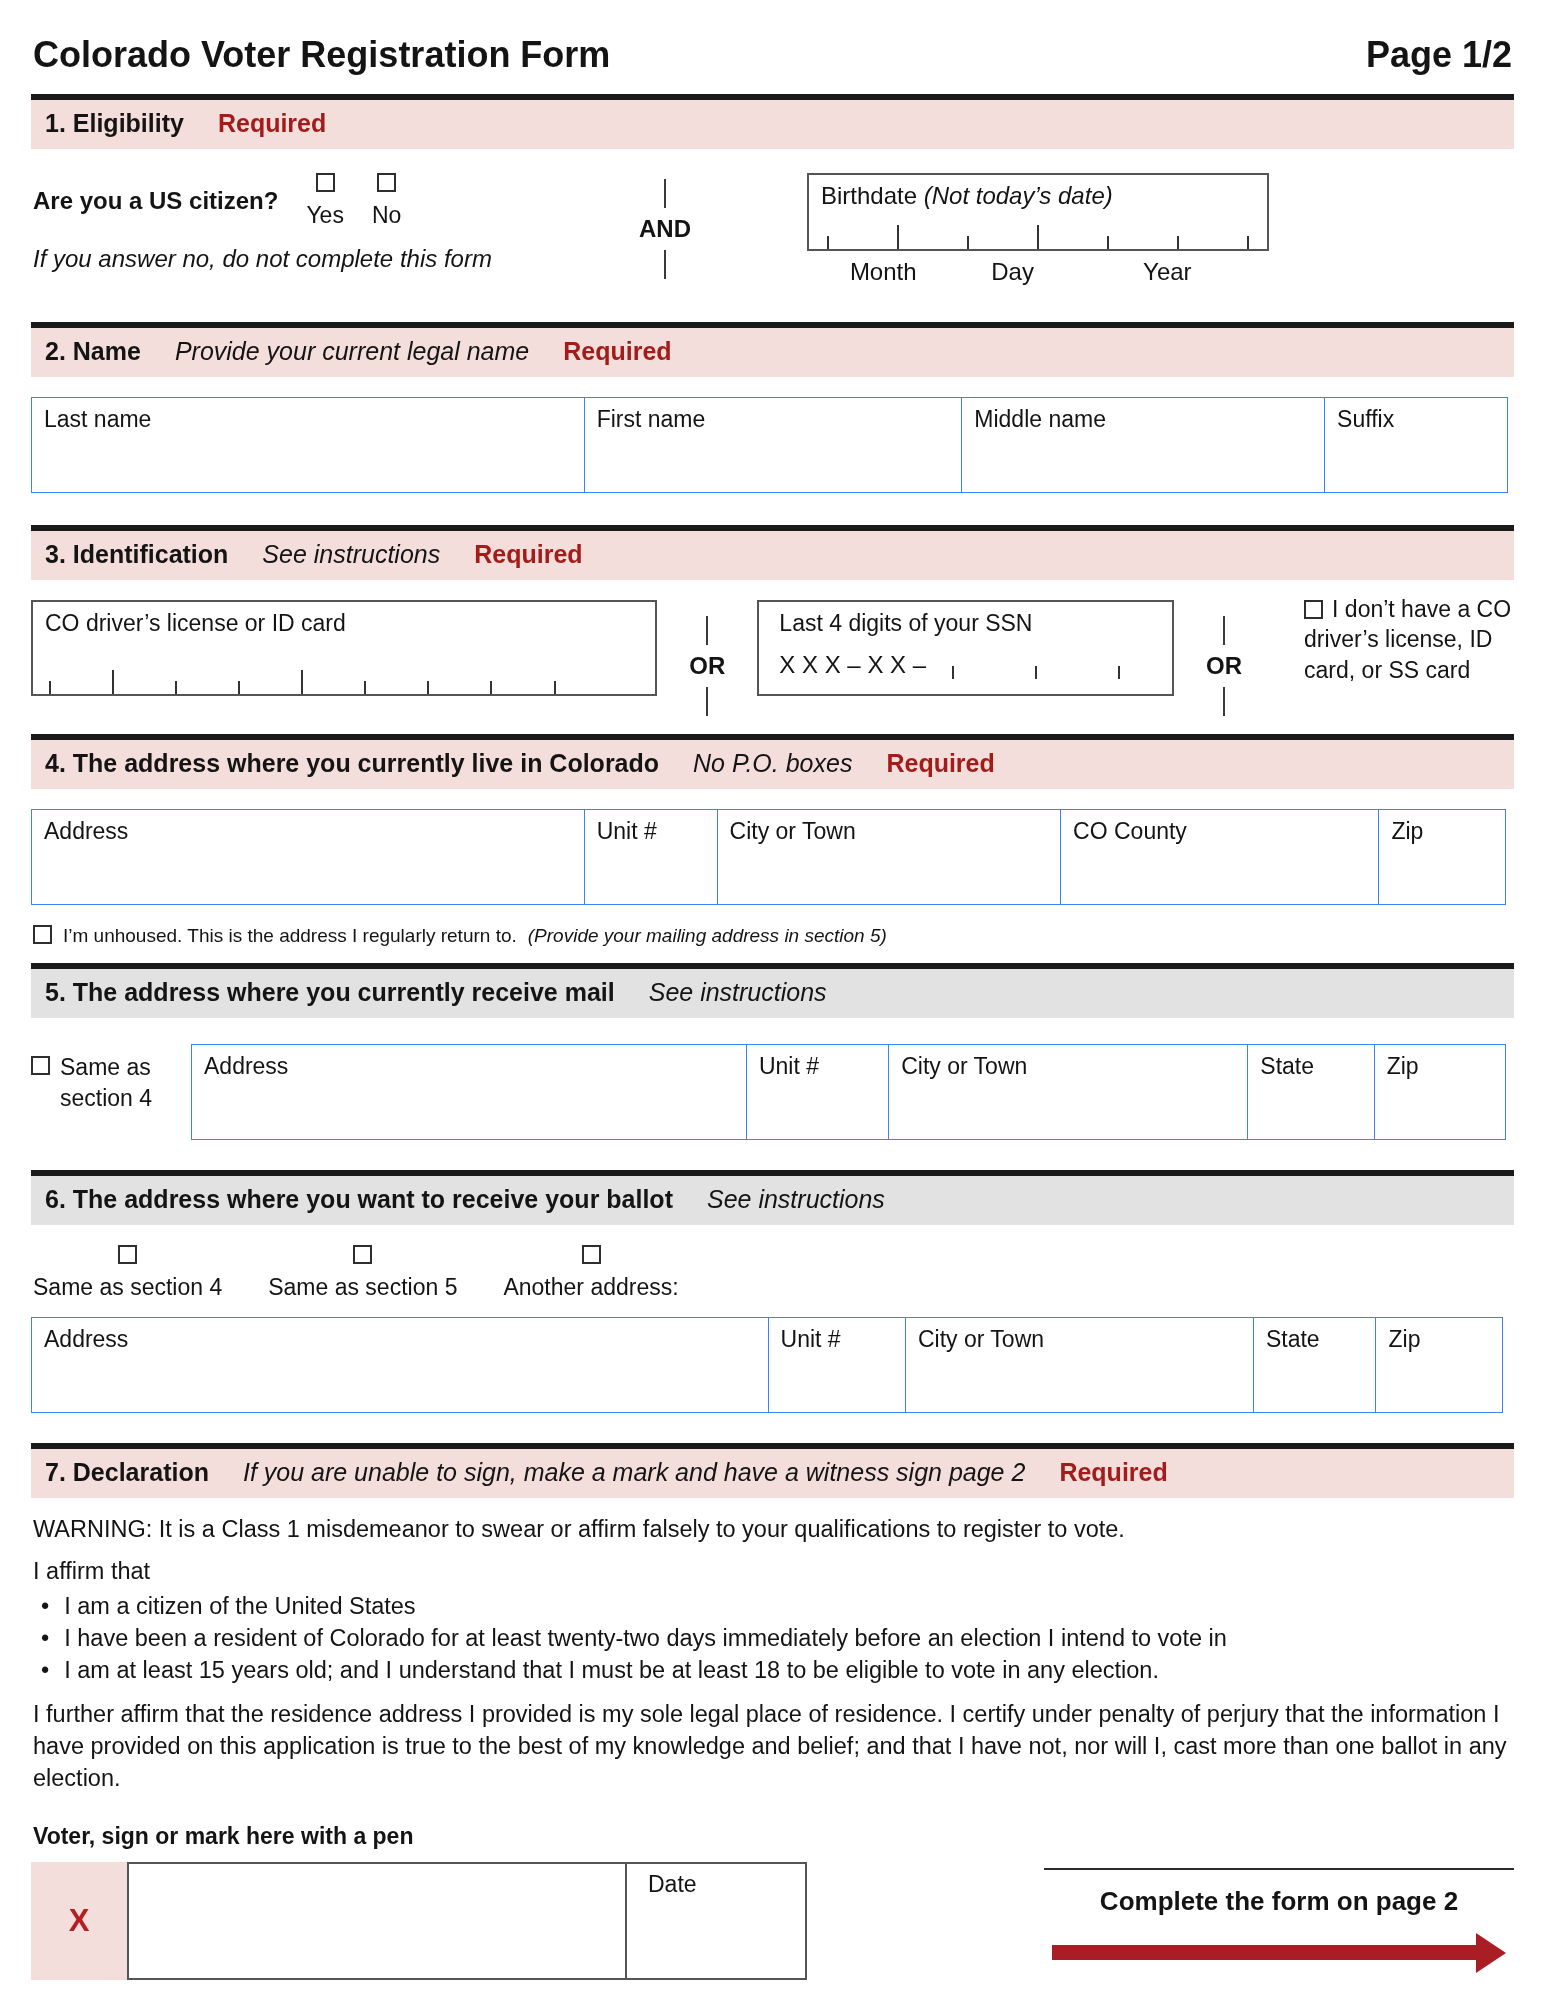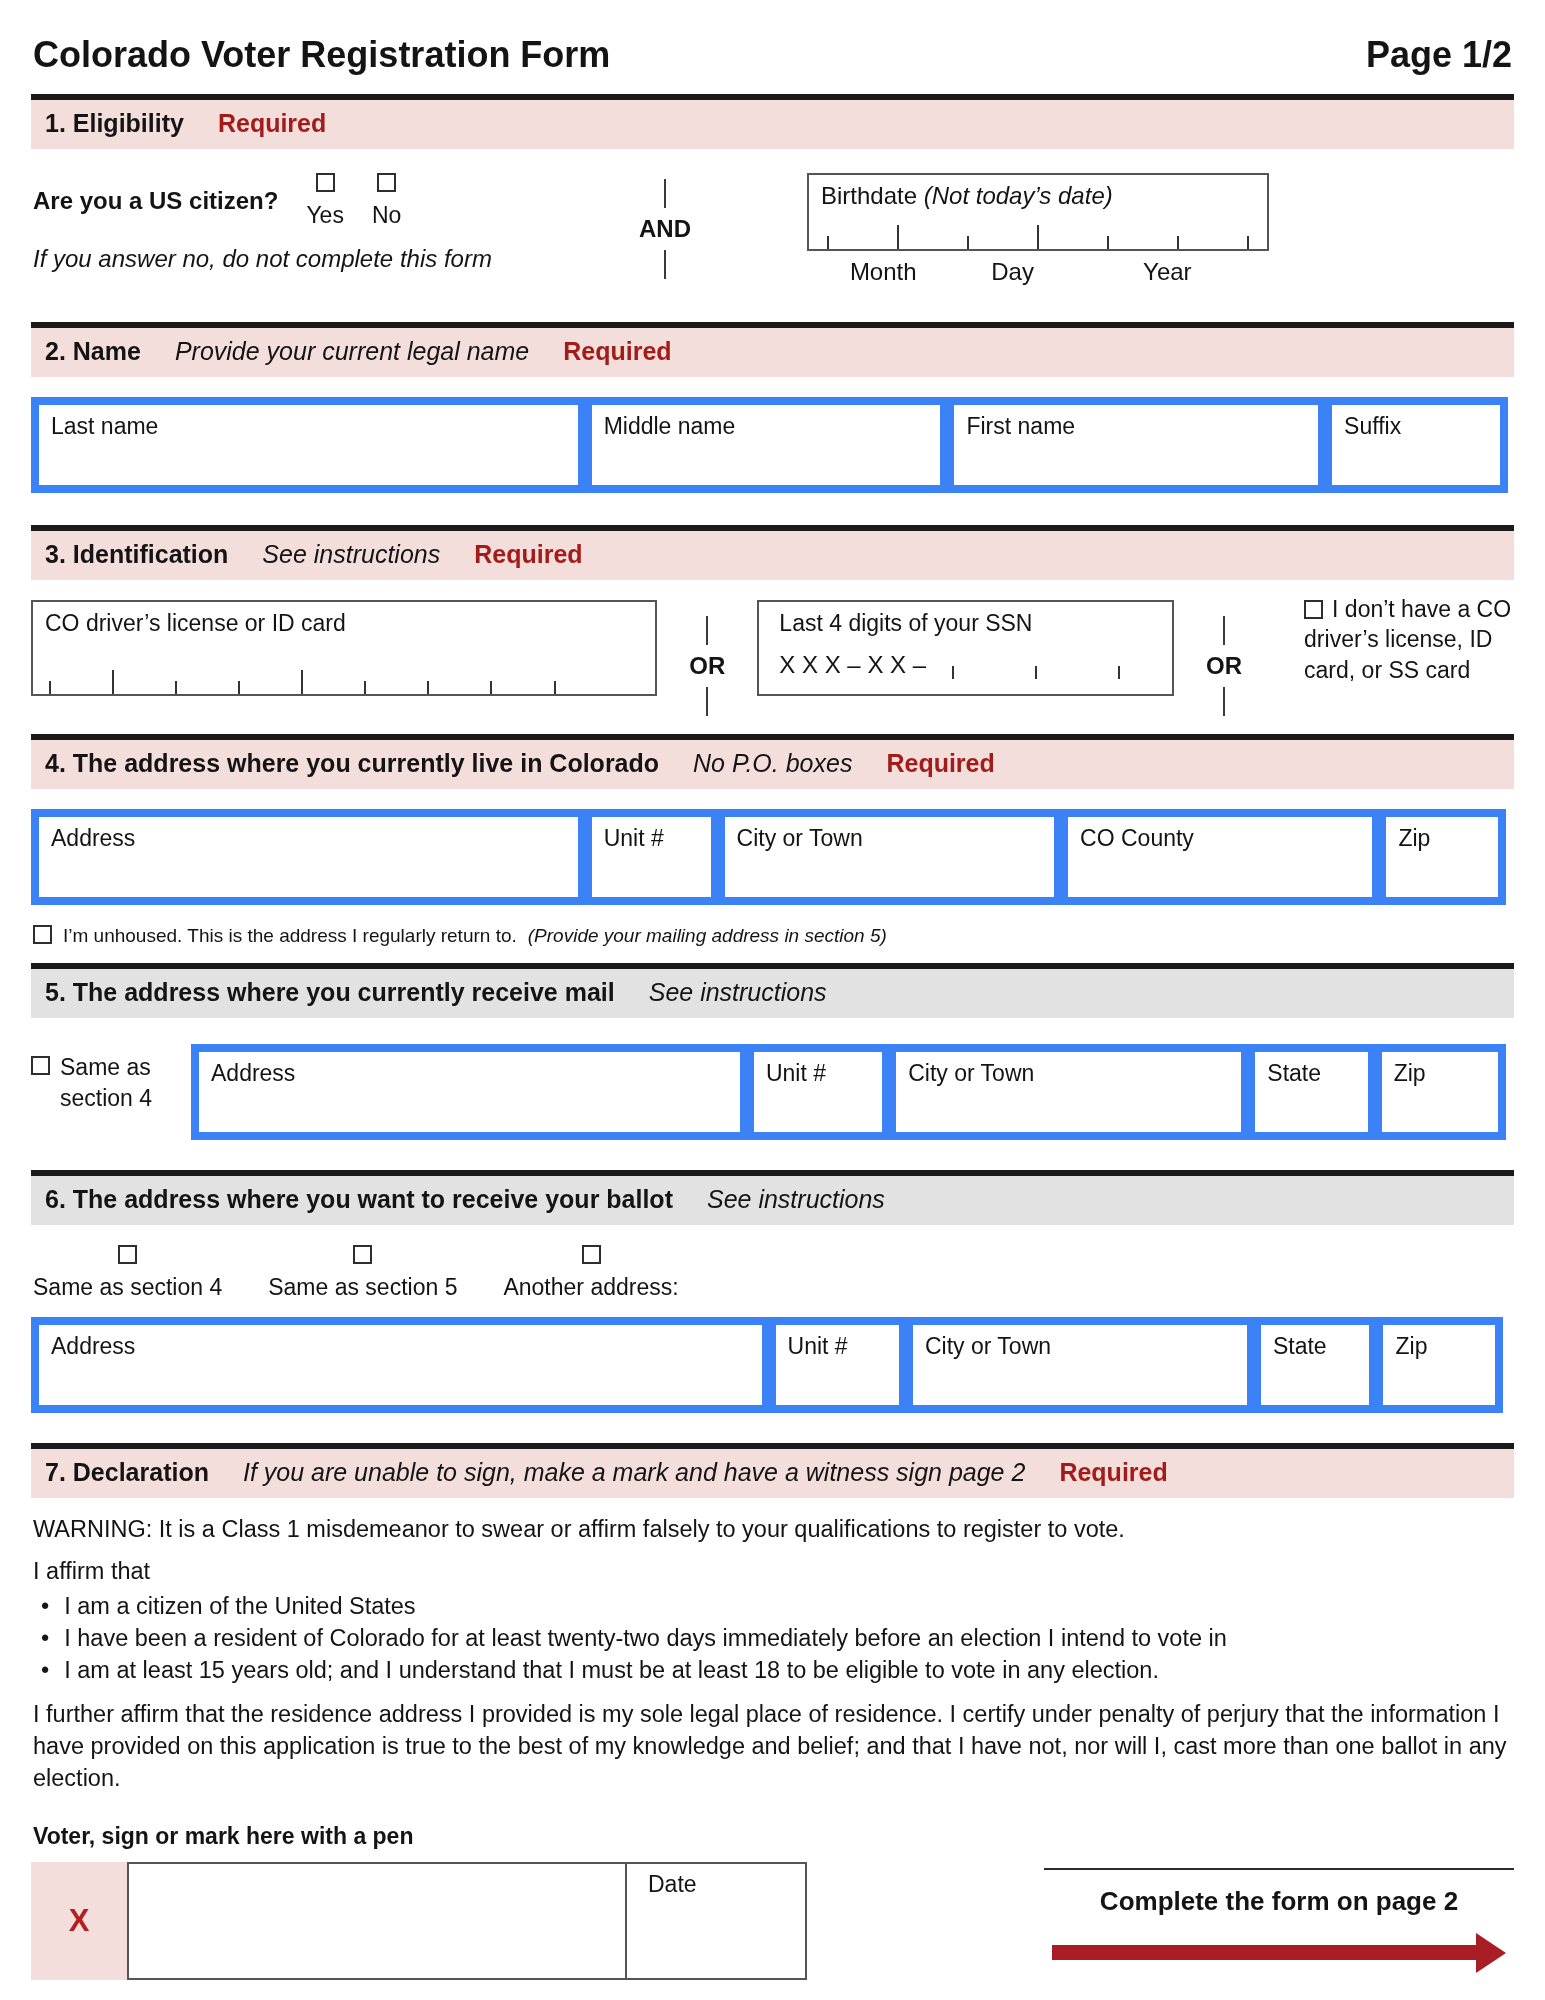--- a/index.html
+++ b/index.html
@@ -16,21 +16,21 @@
 
   section{margin-bottom:8px;}
   .bar{display:flex;align-items:baseline;gap:34px;border-top:6px solid #1a1a1a;padding:9px 14px 11px;font-size:25px;}
   .bar .sub{font-style:italic;}
   .req{font-weight:700;color:#A21D1A;}
   .pink{background:#F3DEDC;}
   .gray{background:#E2E2E2;}
 
   
   .cells{display:flex;margin-top:20px;}
-  .cell{border:8px solid #3b82f6;min-height:96px;padding:8px 12px;font-size:23px;background:#fff;}
+  .cell{border:1px solid #3b82f6;min-height:96px;padding:8px 12px;font-size:23px;background:#fff;}
   .cell+.cell{margin-left:-2px;}
 
   
   .box{display:inline-block;width:19px;height:19px;border:2px solid #2e2e2e;background:#fff;flex:none;}
   .cb{display:inline-flex;align-items:center;gap:10px;font-size:23px;flex-direction:column;}
 
   
   .sep{display:flex;flex-direction:column;align-items:center;gap:7px;font-size:24px;font-weight:700;}
   .vline{width:0;height:29px;border-left:2.5px solid #3a3a3a;}
 
@@ -167,22 +167,22 @@
   </section>
 
   <section>
     <div class="bar pink">
       <span class="bt">2. Name</span>
       <span class="sub">Provide your current legal name</span>
       <span class="req">Required</span>
     </div>
     <div class="cells" style="margin-bottom:24px;">
       <div class="cell c-last"><span>Last name</span></div>
+      <div class="cell c-first"><span>First name</span></div>
       <div class="cell c-mid"><span>Middle name</span></div>
-      <div class="cell c-first"><span>First name</span></div>
       <div class="cell c-suf"><span>Suffix</span></div>
     </div>
   </section>
 
   <section>
     <div class="bar pink">
       <span class="bt">3. Identification</span>
       <span class="sub">See instructions</span>
       <span class="req">Required</span>
     </div>

